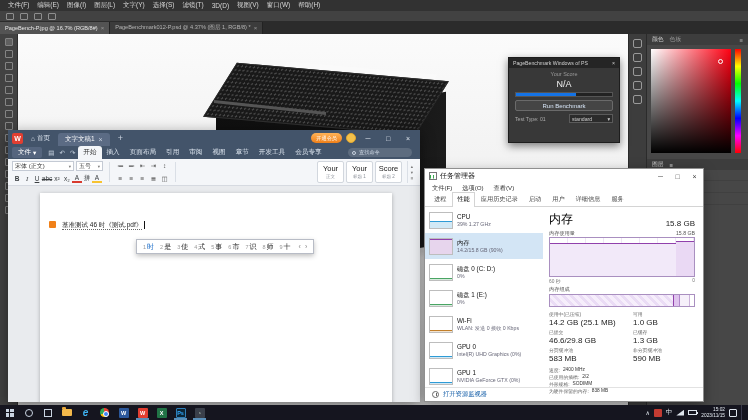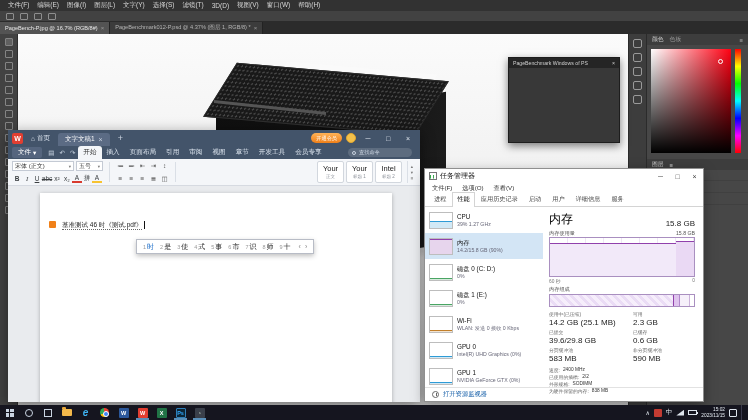--- a/index.html
+++ b/index.html
@@ -295,20 +295,35 @@
         <span>背景</span>
       </div>
       </div>
   </div>
 
   <div class="bench">
     <div class="bench-tb">
       <span>PageBenchmark Windows of PS</span>
       <span>×</span>
     </div>
+    <div class="bench-body">
+      <div class="b-lab">Your Score</div>
+      <div class="b-val">N/A</div>
+      <div class="b-prog">
+          <div class="b-fill"></div>
+        </div>
+      <div class="b-btn">Run Benchmark</div>
+      <div class="b-row">
+        <span class="b-lab2">Test Type: 01</span>
+        <div class="b-sel">
+          <span>standard</span>
+          <span>▾</span>
+        </div>
+      </div>
+    </div>
   </div>
 
   <div class="wps">
     <div class="wps-tb">
       <div class="wps-logo">W</div>
       <div class="wps-home">
         <span>⌂</span>
         <span>首页</span>
       </div>
       <div class="wps-doctab">
@@ -394,21 +409,21 @@
       <div class="gallery">
           <div class="stylecard">
           <span class="smp">Your</span>
           <span class="nm">正文</span>
         </div>
           <div class="stylecard">
           <span class="smp">Your</span>
           <span class="nm">标题 1</span>
         </div>
           <div class="stylecard">
-          <span class="smp">Intel</span>
+          <span class="smp">Score</span>
           <span class="nm">标题 2</span>
         </div>
         </div>
       <div class="gal-ctl">
         <span>▴</span>
         <span>▾</span>
         <span>≡</span>
       </div>
     </div>
 
@@ -589,29 +604,29 @@
           <div class="c3"></div>
           <div class="c4"></div>
         </div>
         <div class="stats">
             <div class="stat">
             <div class="l">使用中(已压缩)</div>
             <div class="v">14.2 GB (25.1 MB)</div>
           </div>
             <div class="stat">
             <div class="l">可用</div>
-            <div class="v">2.3 GB</div>
+            <div class="v">1.0 GB</div>
           </div>
             <div class="stat">
             <div class="l">已提交</div>
-            <div class="v">39.6/29.8 GB</div>
+            <div class="v">46.6/29.8 GB</div>
           </div>
             <div class="stat">
             <div class="l">已缓存</div>
-            <div class="v">0.6 GB</div>
+            <div class="v">1.3 GB</div>
           </div>
             <div class="stat">
             <div class="l">分页缓冲池</div>
             <div class="v">583 MB</div>
           </div>
             <div class="stat">
             <div class="l">非分页缓冲池</div>
             <div class="v">590 MB</div>
           </div>
           </div>

